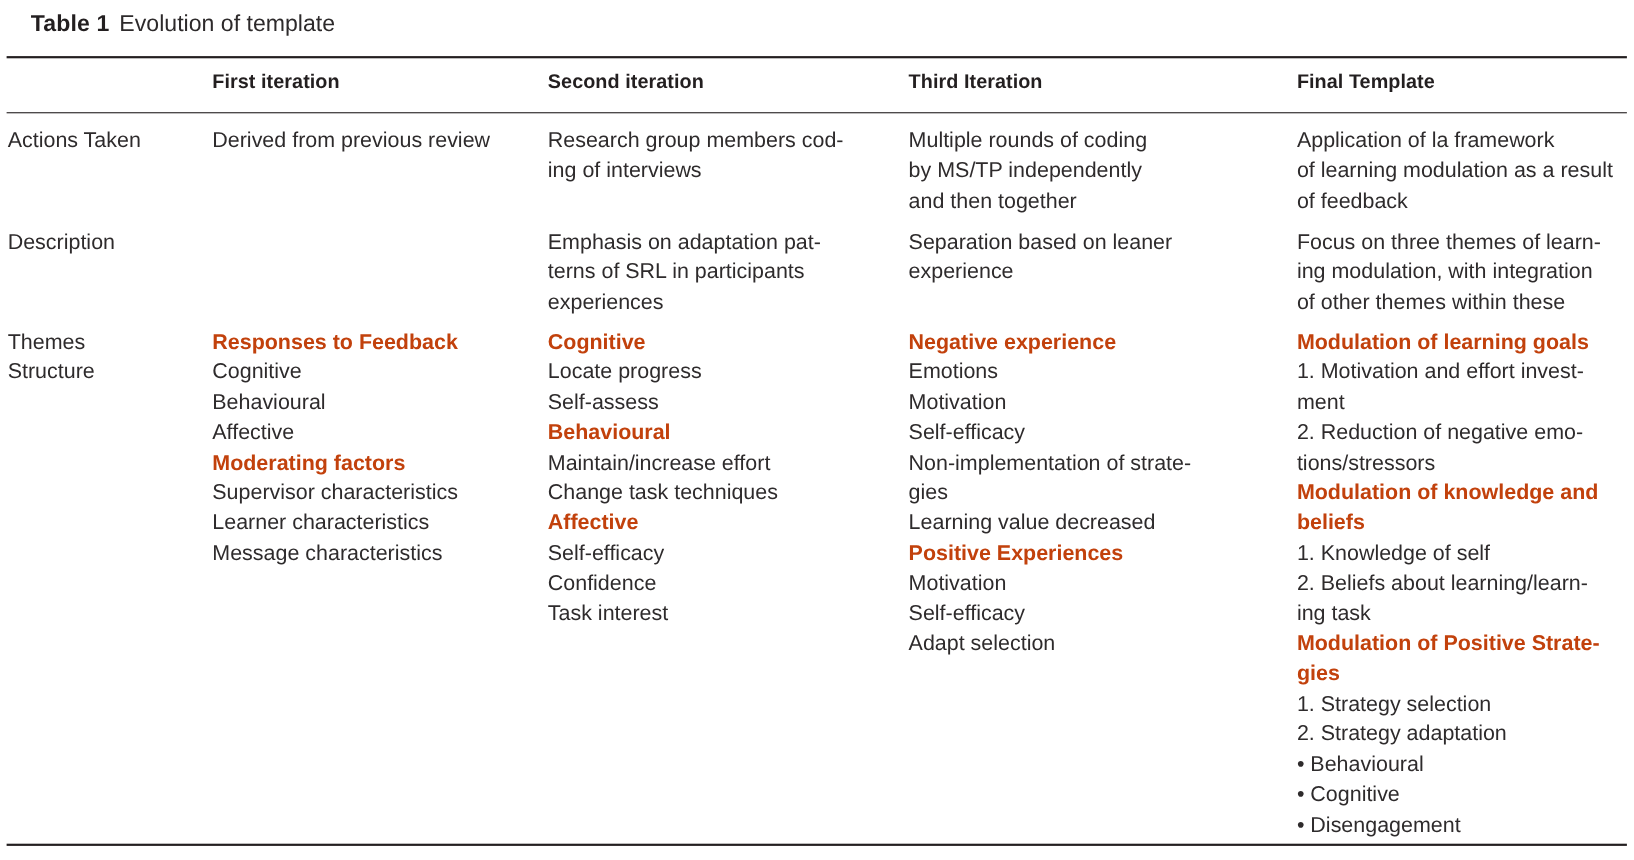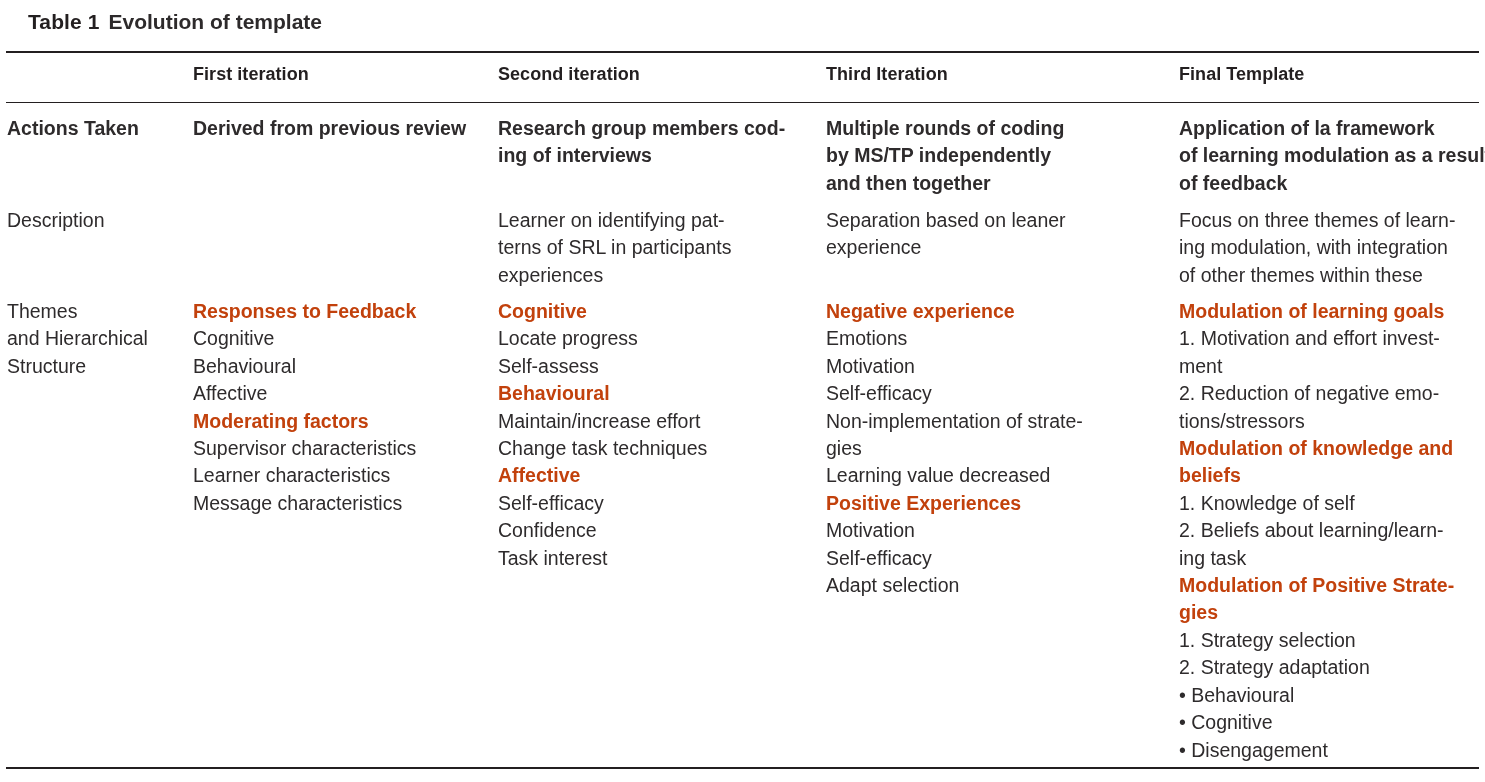--- a/index.html
+++ b/index.html
@@ -34,21 +34,21 @@
     line-height: 28px;
     white-space: nowrap;
     color: #231f20;
   }
   .caption .cap-label {
     font-weight: bold;
     letter-spacing: 0.1px;
     margin-left: 20px;
   }
   .caption .cap-text {
-    font-weight: bold;
+    font-weight: normal;
     color: #2d2a2b;
     margin-left: 9px;
   }
 
   
   .rule {
     position: absolute;
     left: 6px;
     width: 1473px;
     background: #231f20;
@@ -85,21 +85,21 @@
     letter-spacing: 0.05px;
   }
 
   
   .cell {
     font-size: 19.5px;
     line-height: 27.4px;
     color: #2e2b2c;
     font-weight: normal;
   }
-  .row-actions .cell     { top: 115px; font-weight: bold; }
+  .row-actions .cell     { top: 115px; }
   .row-description .cell { top: 207px; }
   .row-themes .cell      { top: 298px; }
 
   .cell p {
     margin: 0;
     padding: 0;
   }
   .cell p.b {
     font-weight: bold;
     color: #c2410c;
@@ -148,39 +148,38 @@
           <p class="nowrapline">of feedback</p>
         </div>
     </div>
 
     <div class="row-description">
       <div class="col col-0 cell">
           <p class="nowrapline">Description</p>
         </div>
       <div class="col col-1 cell"></div>
       <div class="col col-2 cell">
-          <p class="nowrapline">Learner on identifying pat-</p>
+          <p class="nowrapline">Emphasis on adaptation pat-</p>
           <p class="nowrapline">terns of SRL in participants</p>
           <p class="nowrapline">experiences</p>
         </div>
       <div class="col col-3 cell">
           <p class="nowrapline">Separation based on leaner</p>
           <p class="nowrapline">experience</p>
         </div>
       <div class="col col-4 cell">
           <p class="nowrapline">Focus on three themes of learn-</p>
           <p class="nowrapline">ing modulation, with integration</p>
           <p class="nowrapline">of other themes within these</p>
         </div>
     </div>
 
     <div class="row-themes">
       <div class="col col-0 cell">
           <p class="nowrapline">Themes</p>
-          <p class="nowrapline">and Hierarchical</p>
           <p class="nowrapline">Structure</p>
         </div>
       <div class="col col-1 cell">
           <p class="nowrapline b">Responses to Feedback</p>
           <p class="nowrapline">Cognitive</p>
           <p class="nowrapline">Behavioural</p>
           <p class="nowrapline">Affective</p>
           <p class="nowrapline b">Moderating factors</p>
           <p class="nowrapline">Supervisor characteristics</p>
           <p class="nowrapline">Learner characteristics</p>

